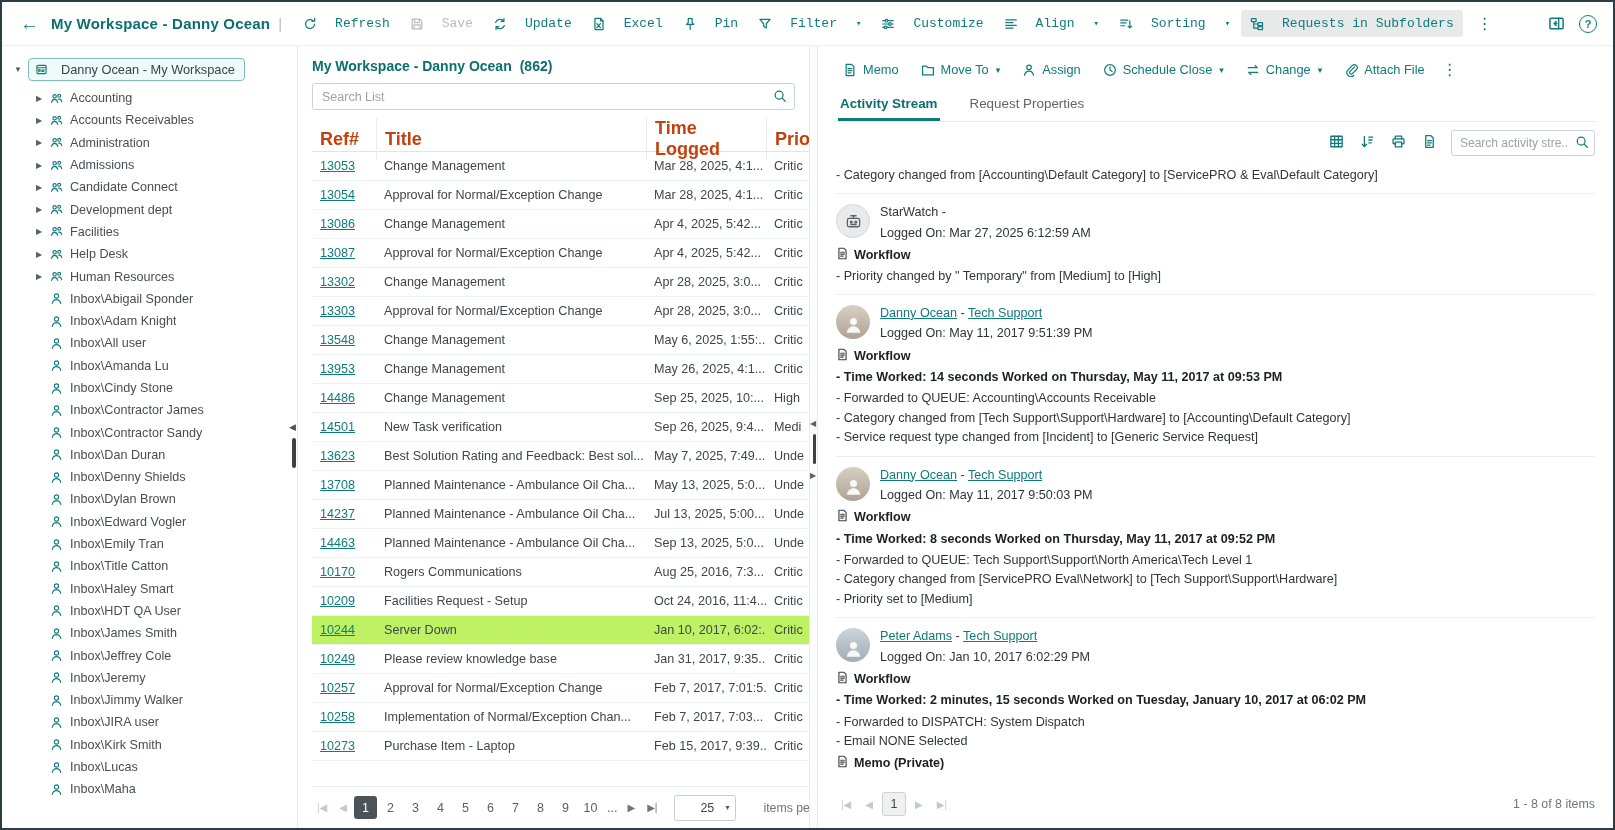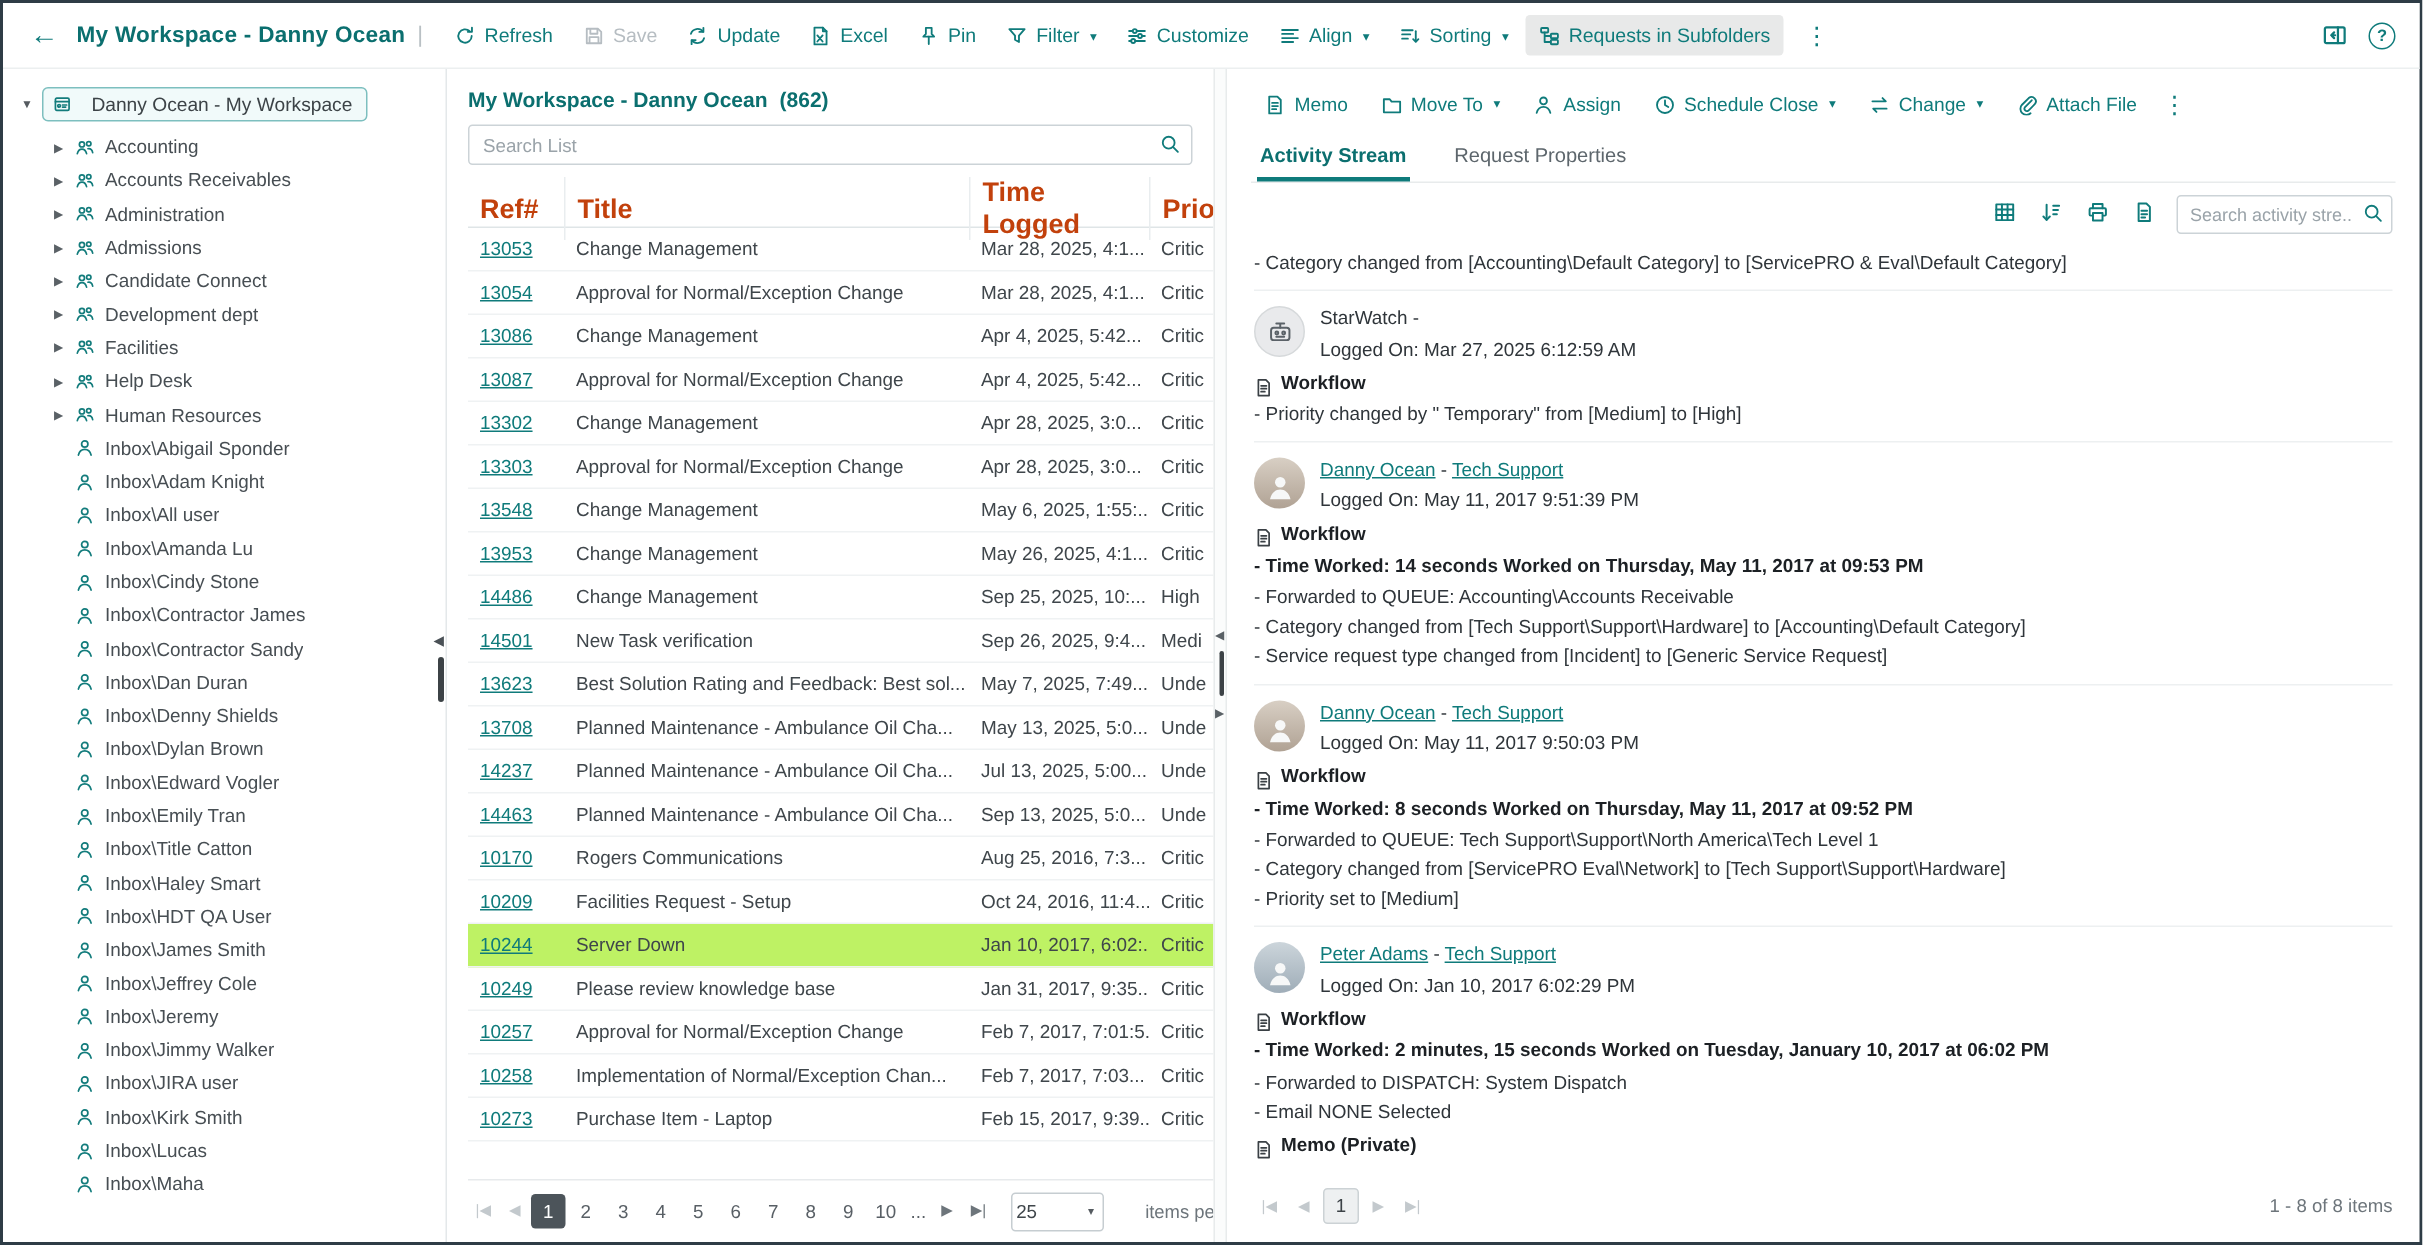--- a/index.html
+++ b/index.html
@@ -6,21 +6,21 @@
   html,body{width:1615px;height:830px}
   body{font-family:"Liberation Sans","DejaVu Sans",sans-serif;background:#fff;color:#3a4045;overflow:hidden}
   .window{width:1615px;height:830px;border:2px solid #2e3c46;display:flex;flex-direction:column;background:#fff}
 
   
   .topbar{flex:0 0 44px;display:flex;align-items:center;padding:0 12px;border-bottom:1px solid #eceff0;gap:6px;background:#fff}
   .back{color:#0f7b7b;font-size:19px;font-weight:bold;background:none;border:none;cursor:pointer;padding:0 6px}
   .apptitle{color:#0b6f6f;font-weight:bold;font-size:15px;letter-spacing:.2px;white-space:nowrap}
   .tdiv{color:#b9c0c4;font-size:15px;margin:0 6px 0 2px}
   .tb-buttons{display:flex;align-items:center;gap:2px}
-  .tbtn{display:flex;align-items:center;gap:6px;background:none;border:none;color:#0f7b7b;font-family:Liberation Sans, sans-serif;font-size:13px;padding:6px 9px;border-radius:3px;cursor:pointer;white-space:nowrap}
+  .tbtn{display:flex;align-items:center;gap:18px;background:none;border:none;color:#0f7b7b;font-family:Liberation Mono, monospace;font-size:13px;padding:6px 9px;border-radius:3px;cursor:pointer;white-space:nowrap}
   .tbtn.dis{color:#b6bdc2}
   .tbtn.act{background:#e8e9e9}
   .car{font-size:9px;margin-left:1px}
   .kebab{color:#0f7b7b;font-size:16px;padding:0 8px;background:none;border:none;cursor:pointer;font-family:inherit}
   .tspacer{flex:1}
   .tright{display:flex;align-items:center;gap:14px;margin-right:4px;color:#0f7b7b}
   .helpq{width:18px;height:18px;border:1.5px solid #0f7b7b;border-radius:50%;color:#0f7b7b;font-size:11px;font-weight:bold;display:grid;place-items:center;cursor:pointer}
   .icn{display:inline-flex}
   .icn svg{width:14px;height:14px;stroke:currentColor;fill:none;stroke-width:1.4;stroke-linecap:round;stroke-linejoin:round}
   .ticn svg{width:17px;height:17px}
@@ -56,21 +56,21 @@
   .lrow.sel{background:#bef264}
   .lrow > div{padding:0 8px;white-space:nowrap;overflow:hidden}
   a.ref{color:#0f7b7b;text-decoration:underline;cursor:pointer}
   .lpager{margin-top:auto;display:flex;align-items:center;height:42px;border-top:1px solid #e7eaec;width:560px}
   .pnav{display:flex;align-items:center;gap:2px}
   .pbtn{background:none;border:none;color:#6d757b;font-size:10px;padding:4px 5px;cursor:pointer;font-family:inherit}
   .pbtn.dis{color:#c3c9cd}
   .pg{min-width:23px;height:23px;border:none;background:none;color:#585f65;font-size:12.5px;border-radius:3px;cursor:pointer;font-family:inherit}
   .pg.cur{background:#4c545a;color:#fff}
   .pdots{color:#585f65;font-size:12.5px;padding:0 3px}
-  .psize{display:flex;align-items:center;justify-content:space-between;width:62px;height:26px;border:1px solid #c6cdd1;border-radius:3px;padding:0 6px 0 2px;margin:0 27px 0 12px;font-size:12.5px;color:#3f464b;cursor:pointer;background:#fff}
+  .psize{display:flex;align-items:center;justify-content:space-between;width:62px;height:26px;border:1px solid #c6cdd1;border-radius:3px;padding:0 6px 0 25px;margin:0 27px 0 12px;font-size:12.5px;color:#3f464b;cursor:pointer;background:#fff}
   .psize .car{font-size:8px;color:#555b60}
   .iplabel{font-size:12.3px;color:#6d757b;white-space:nowrap}
 
   
   .split{flex:0 0 9px;background:#fbfcfc;border-left:1px solid #e8ebec;border-right:1px solid #e8ebec;position:relative;cursor:col-resize}
   .split .sarrow{position:absolute;left:0;font-size:8px;color:#5a6166;cursor:pointer}
   .split .handle{position:absolute;left:3px;top:388px;width:3px;height:30px;background:#3c4246;border-radius:2px}
 
   
   .right{flex:1;display:flex;flex-direction:column;padding:10px 16px 6px;min-width:0;overflow:hidden}
@@ -96,21 +96,21 @@
   .esep{border-top:1px solid #edf0f1;margin:9px 0 10px}
   .ehead{display:flex;gap:10px;margin:2px 0 4px;align-items:flex-start}
   .avatar{width:34px;height:34px;border-radius:50%;flex:0 0 34px;display:grid;place-items:center;overflow:hidden}
   .avatar svg{width:21px;height:21px;stroke:currentColor;fill:none;stroke-width:1.5;stroke-linecap:round;stroke-linejoin:round}
   .av-robot{background:#e9eaec;color:#5b6268;border:1px solid #d6d9db}
   .av-man1{background:linear-gradient(#d8cfc4,#b0a294)}
   .av-man2{background:linear-gradient(#ccd5db,#9fadb8)}
   .av-man1 svg,.av-man2 svg{fill:#f7f8f8;stroke:none;transform:translateY(3px)}
   .ename{color:#2f353a}
   .elogged{margin-top:3px}
-  .sect-h{display:flex;align-items:flex-end;gap:5px;margin:5px 0 3px;color:#1c2024}
+  .sect-h{display:flex;align-items:flex-start;gap:5px;margin:5px 0 3px;color:#1c2024}
   .sect-h .icn{color:#3a4045}
   .sect-h .icn svg{width:13px;height:13px}
   .rpager{display:flex;align-items:center;justify-content:space-between;padding:8px 2px 6px;margin-top:2px}
   .grp{display:flex;align-items:center;gap:4px}
   .pgbox{min-width:24px;height:24px;border:1px solid #ccd2d5;background:#eef0f1;border-radius:3px;display:grid;place-items:center;font-size:12.5px;color:#3c4247;padding:0 4px}
   .range{font-size:12.4px;color:#6d757b}
 </style>
 </head>
 <body>
 

